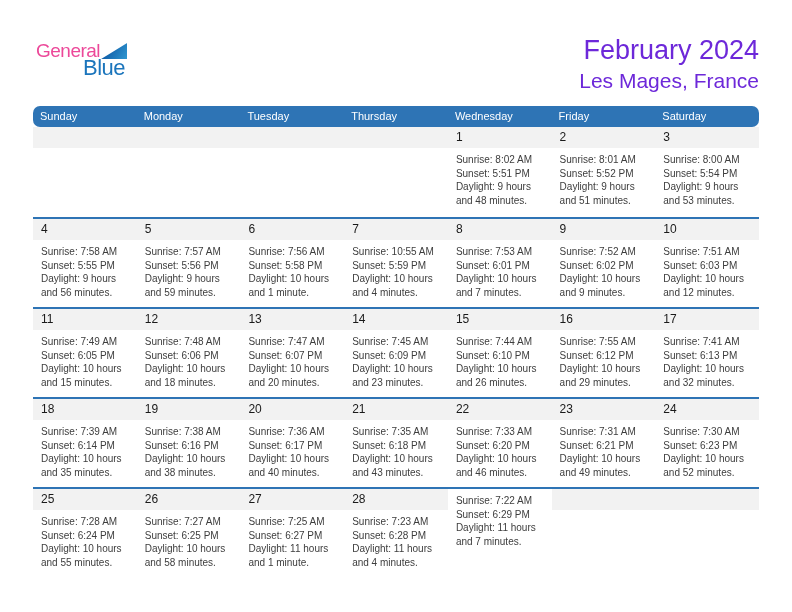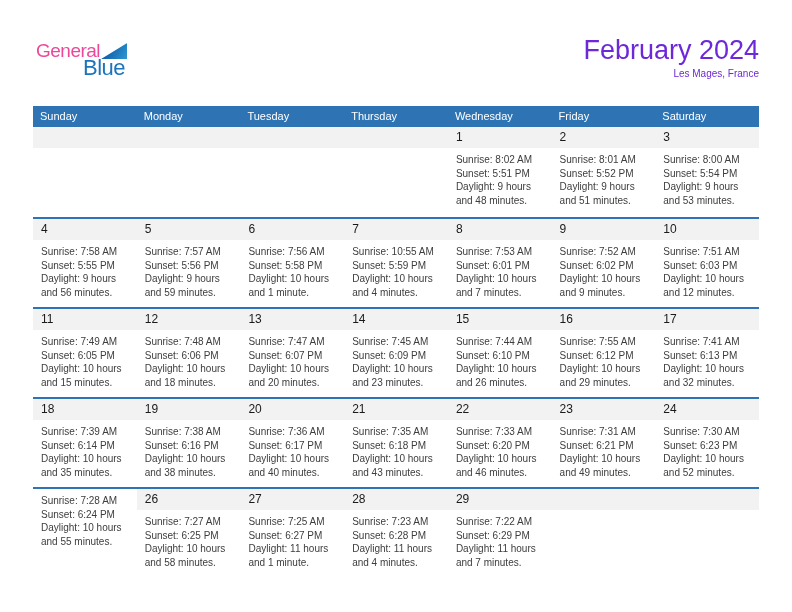--- a/index.html
+++ b/index.html
@@ -10,25 +10,25 @@
   .logo-row1 { display:flex; align-items:flex-start; }
   .logo-general { font-size:19px; color:#ec4899; letter-spacing:-0.5px; line-height:22px; }
   .logo-tri { width:26px; height:16px; margin-left:1px; margin-top:3px;
               background:linear-gradient(300deg,#2f97d0 0%,#0f5ca8 75%);
               clip-path:polygon(100% 0, 100% 100%, 0 100%); }
   .logo-blue { font-size:22px; color:#1b75bc; line-height:20px; margin-top:-4px; margin-left:47px; letter-spacing:-0.5px; }
 
   
   .title-block { position:absolute; right:33px; top:35px; text-align:right; color:#6d28d9; }
   .page-title { font-size:27px; line-height:30px; }
-  .page-location { font-size:10px; line-height:17px; }
+  .page-location { font-size:21px; line-height:17px; margin-top:7px; }
 
   
   .calendar { position:absolute; left:33px; top:106px; width:726px; }
-  .header-row { display:flex; background:#2e74b5; height:21px; }
+  .header-row { display:flex; background:#2e74b5; height:21px;border-radius:7px; }
   .header-cell { flex:1; color:#ffffff; font-size:11px; line-height:21px; padding-left:7px; overflow:hidden; }
   .week-row { display:flex; height:90px; }
   .week-row:not(:first-of-type) { border-top:2px solid #2e74b5; }
   .cell { flex:1; overflow:hidden; }
   .num-band { height:21px; background:#f2f2f2; font-size:12px; color:#1a1a1a; padding:3px 0 0 8px; }
   .cell-body { padding:5px 5px 0 8px; font-size:10px; color:#3d3d3d; line-height:13.5px; }
 </style>
 </head>
 <body>
 
@@ -291,20 +291,21 @@
           <div class="cell-body">
             <div>Sunrise: 7:30 AM</div>
             <div>Sunset: 6:23 PM</div>
             <div>Daylight: 10 hours</div>
             <div>and 52 minutes.</div>
           </div>
         </div>
       </div>
       <div class="week-row">
         <div class="cell">
+          <div class="num-band">25</div>
           <div class="cell-body">
             <div>Sunrise: 7:28 AM</div>
             <div>Sunset: 6:24 PM</div>
             <div>Daylight: 10 hours</div>
             <div>and 55 minutes.</div>
           </div>
         </div>
         <div class="cell">
           <div class="num-band">26</div>
           <div class="cell-body">
@@ -326,21 +327,20 @@
         <div class="cell">
           <div class="num-band">28</div>
           <div class="cell-body">
             <div>Sunrise: 7:23 AM</div>
             <div>Sunset: 6:28 PM</div>
             <div>Daylight: 11 hours</div>
             <div>and 4 minutes.</div>
           </div>
         </div>
         <div class="cell">
-          <div class="num-band">29</div>
           <div class="cell-body">
             <div>Sunrise: 7:22 AM</div>
             <div>Sunset: 6:29 PM</div>
             <div>Daylight: 11 hours</div>
             <div>and 7 minutes.</div>
           </div>
         </div>
         <div class="cell">
           <div class="num-band"></div>
           <div class="cell-body"></div>

